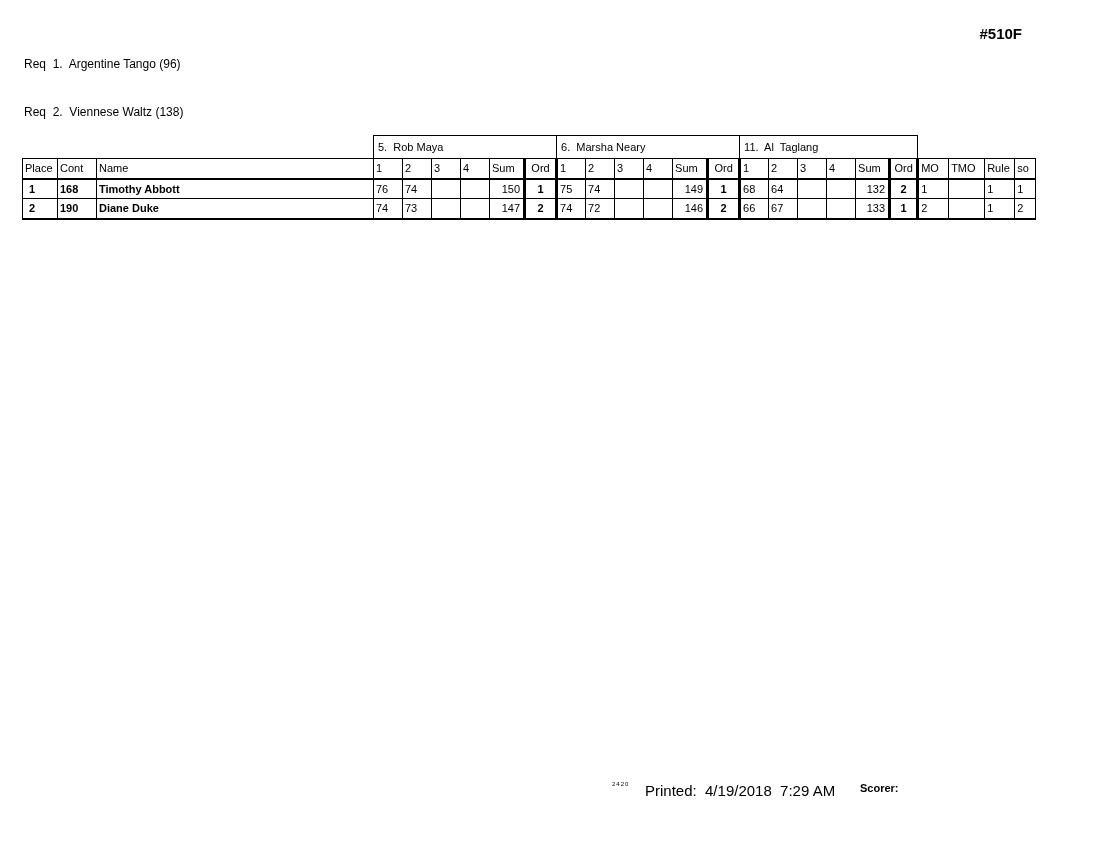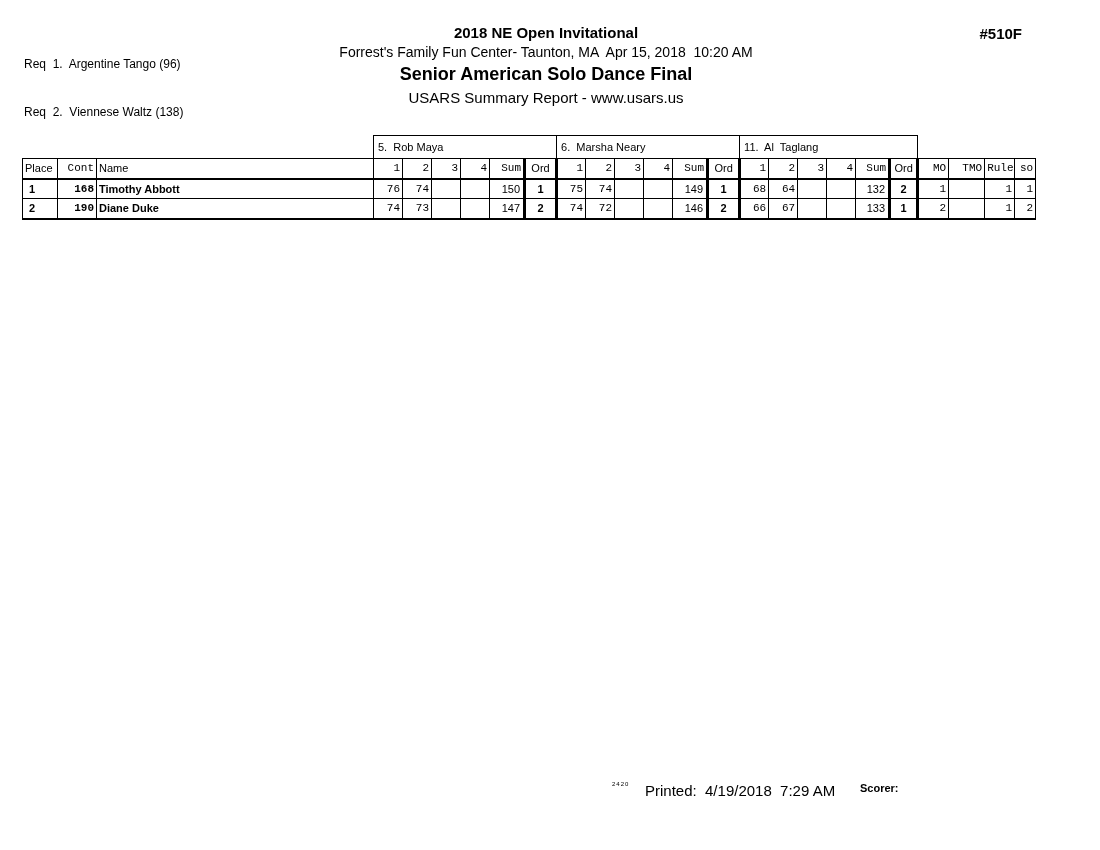--- a/index.html
+++ b/index.html
@@ -71,21 +71,21 @@
     white-space: pre;
   }
   .report-table td.hd { border-bottom: 2px solid #000000; }  
   .report-table tr:last-child td { border-bottom: 2px solid #000000; }
   .report-table td.ord {
     border-left: 3px solid #000000;
     border-right: 3px solid #000000;
     text-align: center;
   }
   .l { text-align: left; border-radius: 9px; }
-  .c { text-align: right; font-family: Liberation Mono, monospace; }
+  .c { text-align: left; }
   .r { text-align: right; padding-right: 3px !important; }
   .b { font-weight: bold; }
   .pl { padding-left: 6px !important; }
 
   
   .footer-code {
     position: absolute;
     left: 612px;
     top: 781px;
     font-size: 6px;
@@ -109,26 +109,20 @@
 </head>
 <body>
 
 <div class="page">
 
   <div class="req-block">
     <div>Req  1.  Argentine Tango (96)</div>
     <div>Req  2.  Viennese Waltz (138)</div>
   </div>
 
-  <div class="center-header">
-    <div class="h-title">2018 NE Open Invitational</div>
-    <div class="h-venue">Forrest's Family Fun Center- Taunton, MA  Apr 15, 2018  10:20 AM</div>
-    <div class="h-event">Senior American Solo Dance Final</div>
-    <div class="h-report">USARS Summary Report - www.usars.us</div>
-  </div>
 
   <div class="event-number">#510F</div>
 
   <table class="report-table">
     <colgroup>
       <col style="width:35px">
         <col style="width:39px">
         <col style="width:277px">
       <col style="width:29px">
         <col style="width:29px">

